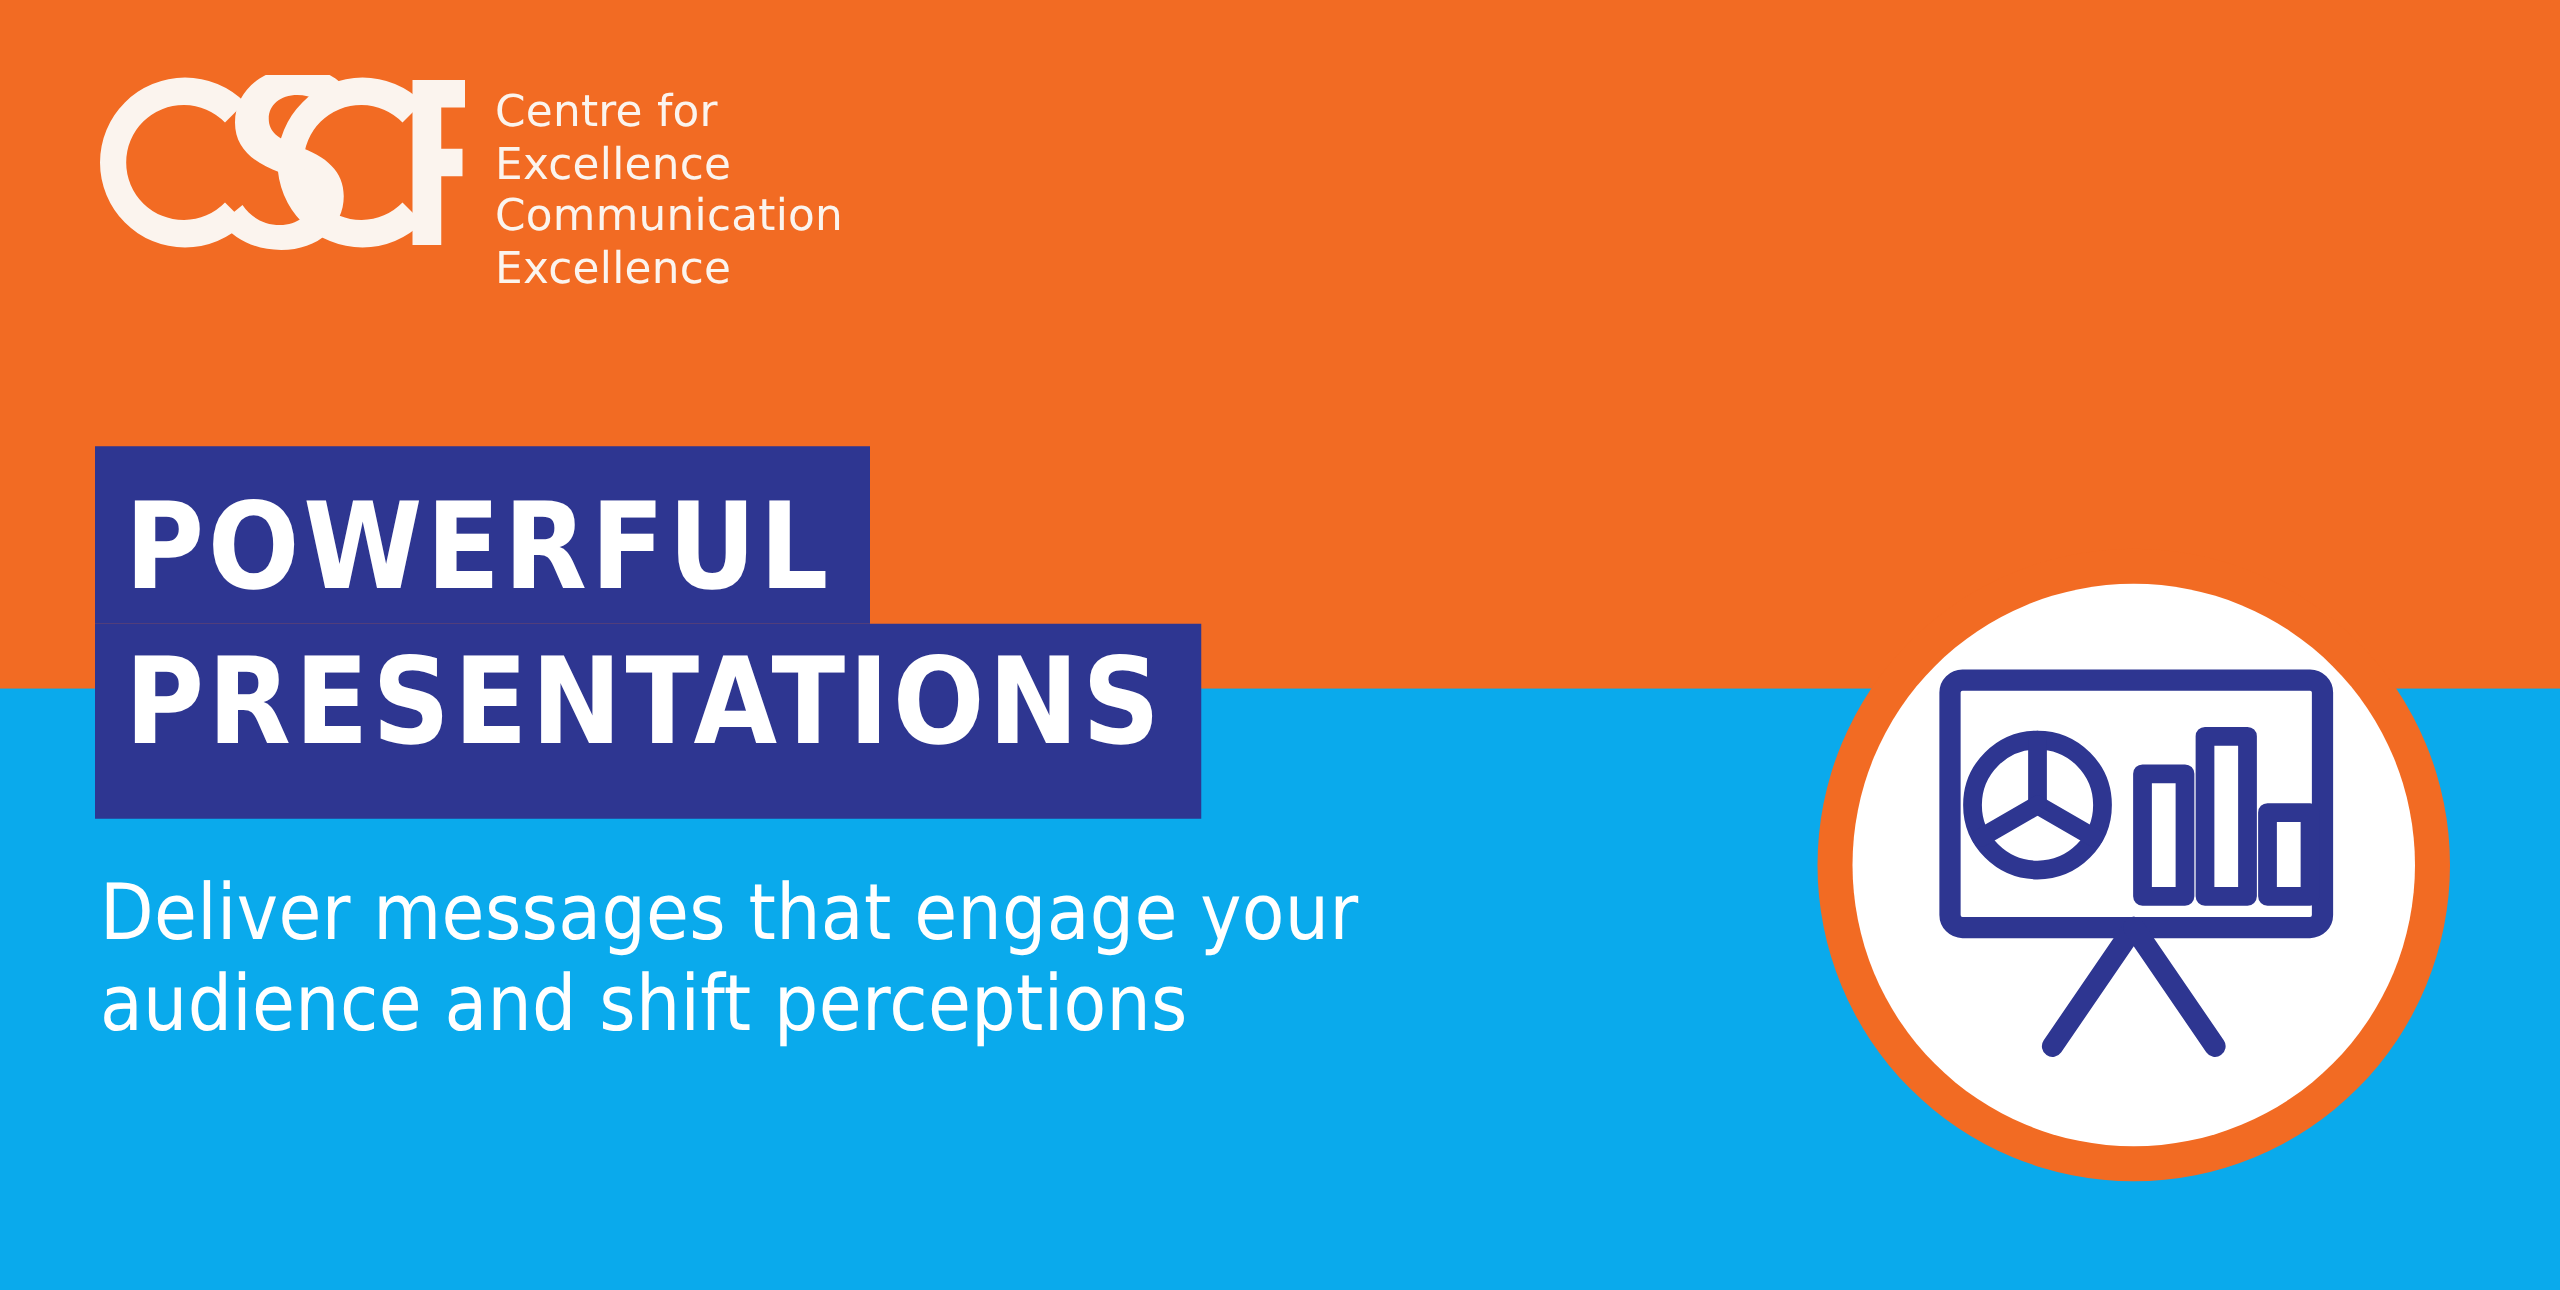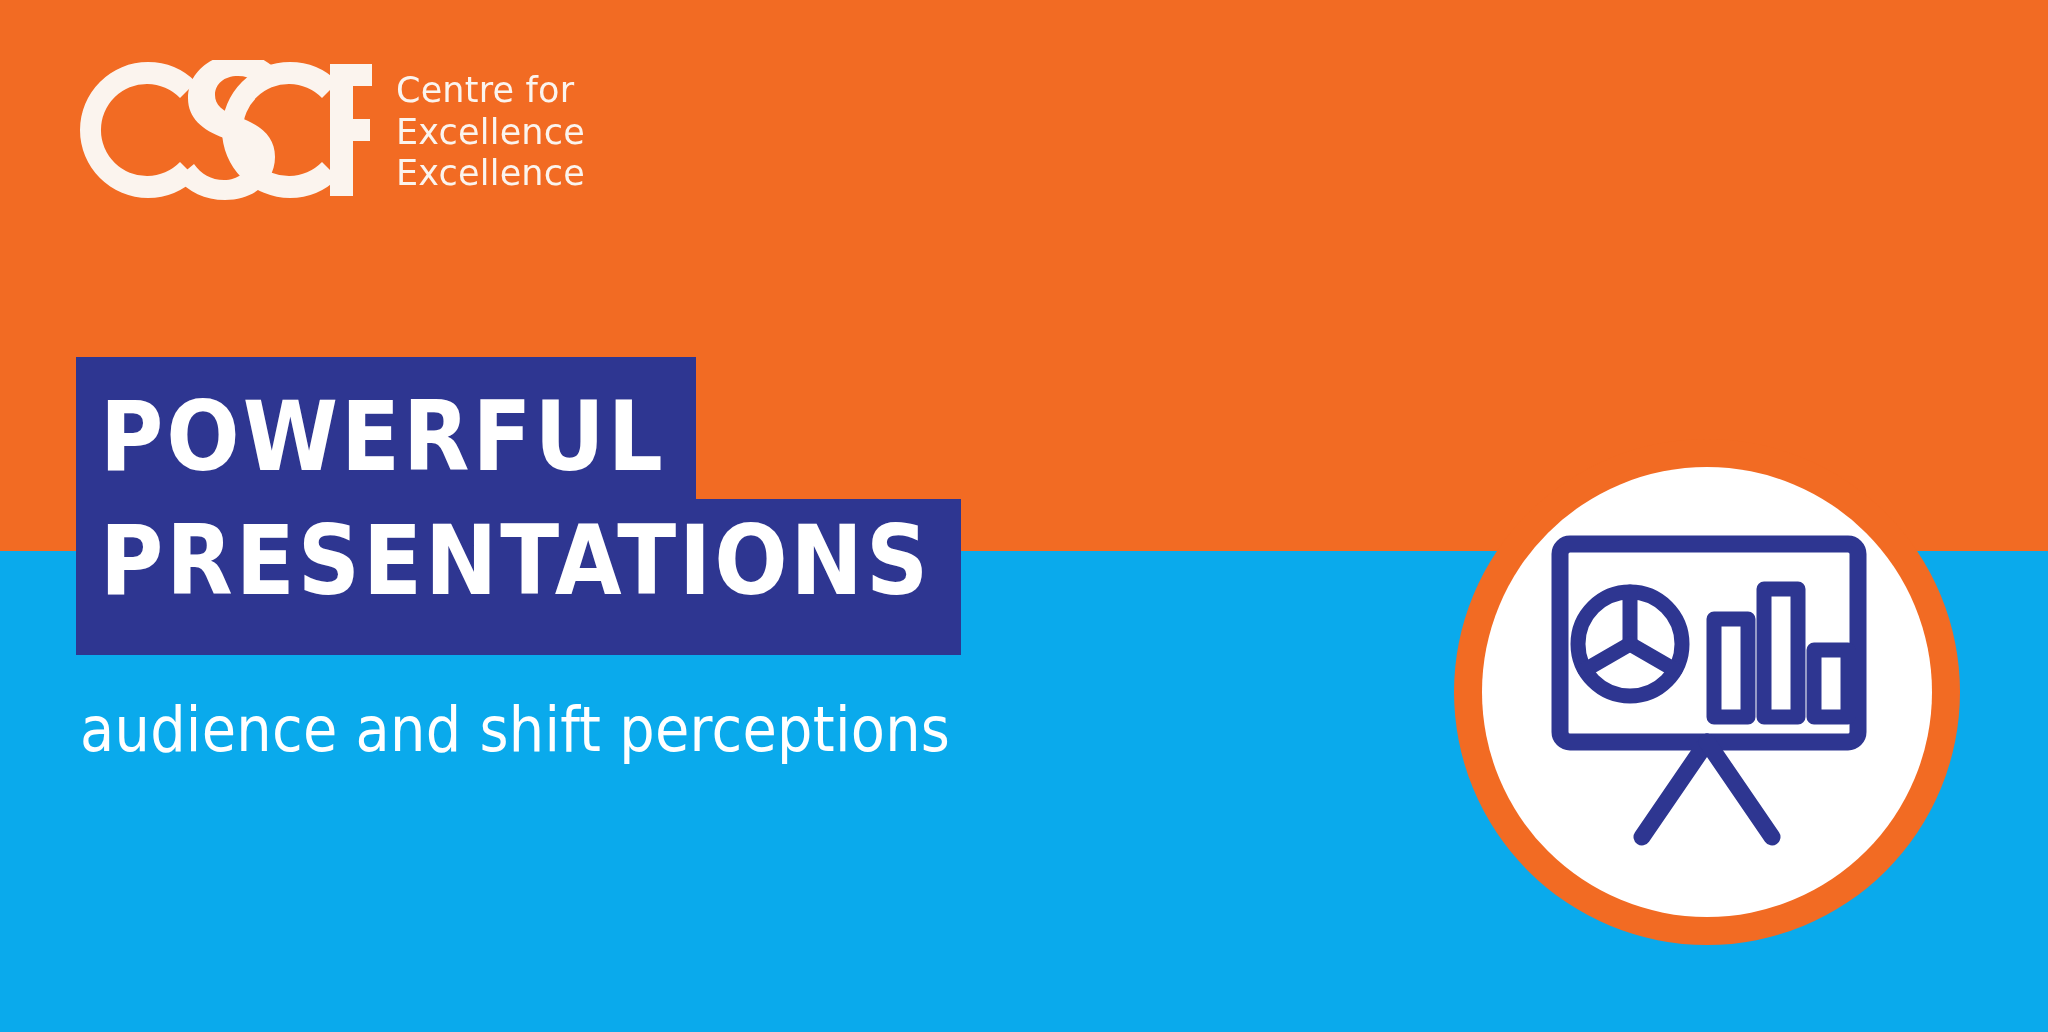--- a/index.html
+++ b/index.html
@@ -132,30 +132,32 @@
                  L246 102 A46 46 0 1 1 246 38 L262 22
                  A68 68 0 0 0 214 2 Z" fill="#FBF4EE"></path>
 
         <path d="M254 4 L296 4 L296 26 L277 26 L277 59 L294 59 L294 81
                  L277 81 L277 136 L254 136 Z" fill="#FBF4EE"></path>
       </svg>
     </span>
     <div class="logo-words">
       <div>Centre for</div>
       <div>Excellence</div>
+      <div>Communication</div>
       <div>Excellence</div>
     </div>
   </div>
 
   <div class="headline-wrap">
     <div class="hl-box hl-box-1">POWERFUL</div>
     <div class="hl-box hl-box-2">PRESENTATIONS</div>
   </div>
 
   <div class="subtitle">
+    <div>Deliver messages that engage your</div>
     <div>audience and shift perceptions</div>
   </div>
 
   <div class="medallion">
     <svg width="510" height="510" viewBox="0 0 510 510" xmlns="http://www.w3.org/2000/svg">
 
       <circle cx="255" cy="255" r="253" fill="#F26B23"></circle>
 
       <circle cx="255" cy="255" r="225" fill="#FFFFFF"></circle>
 

